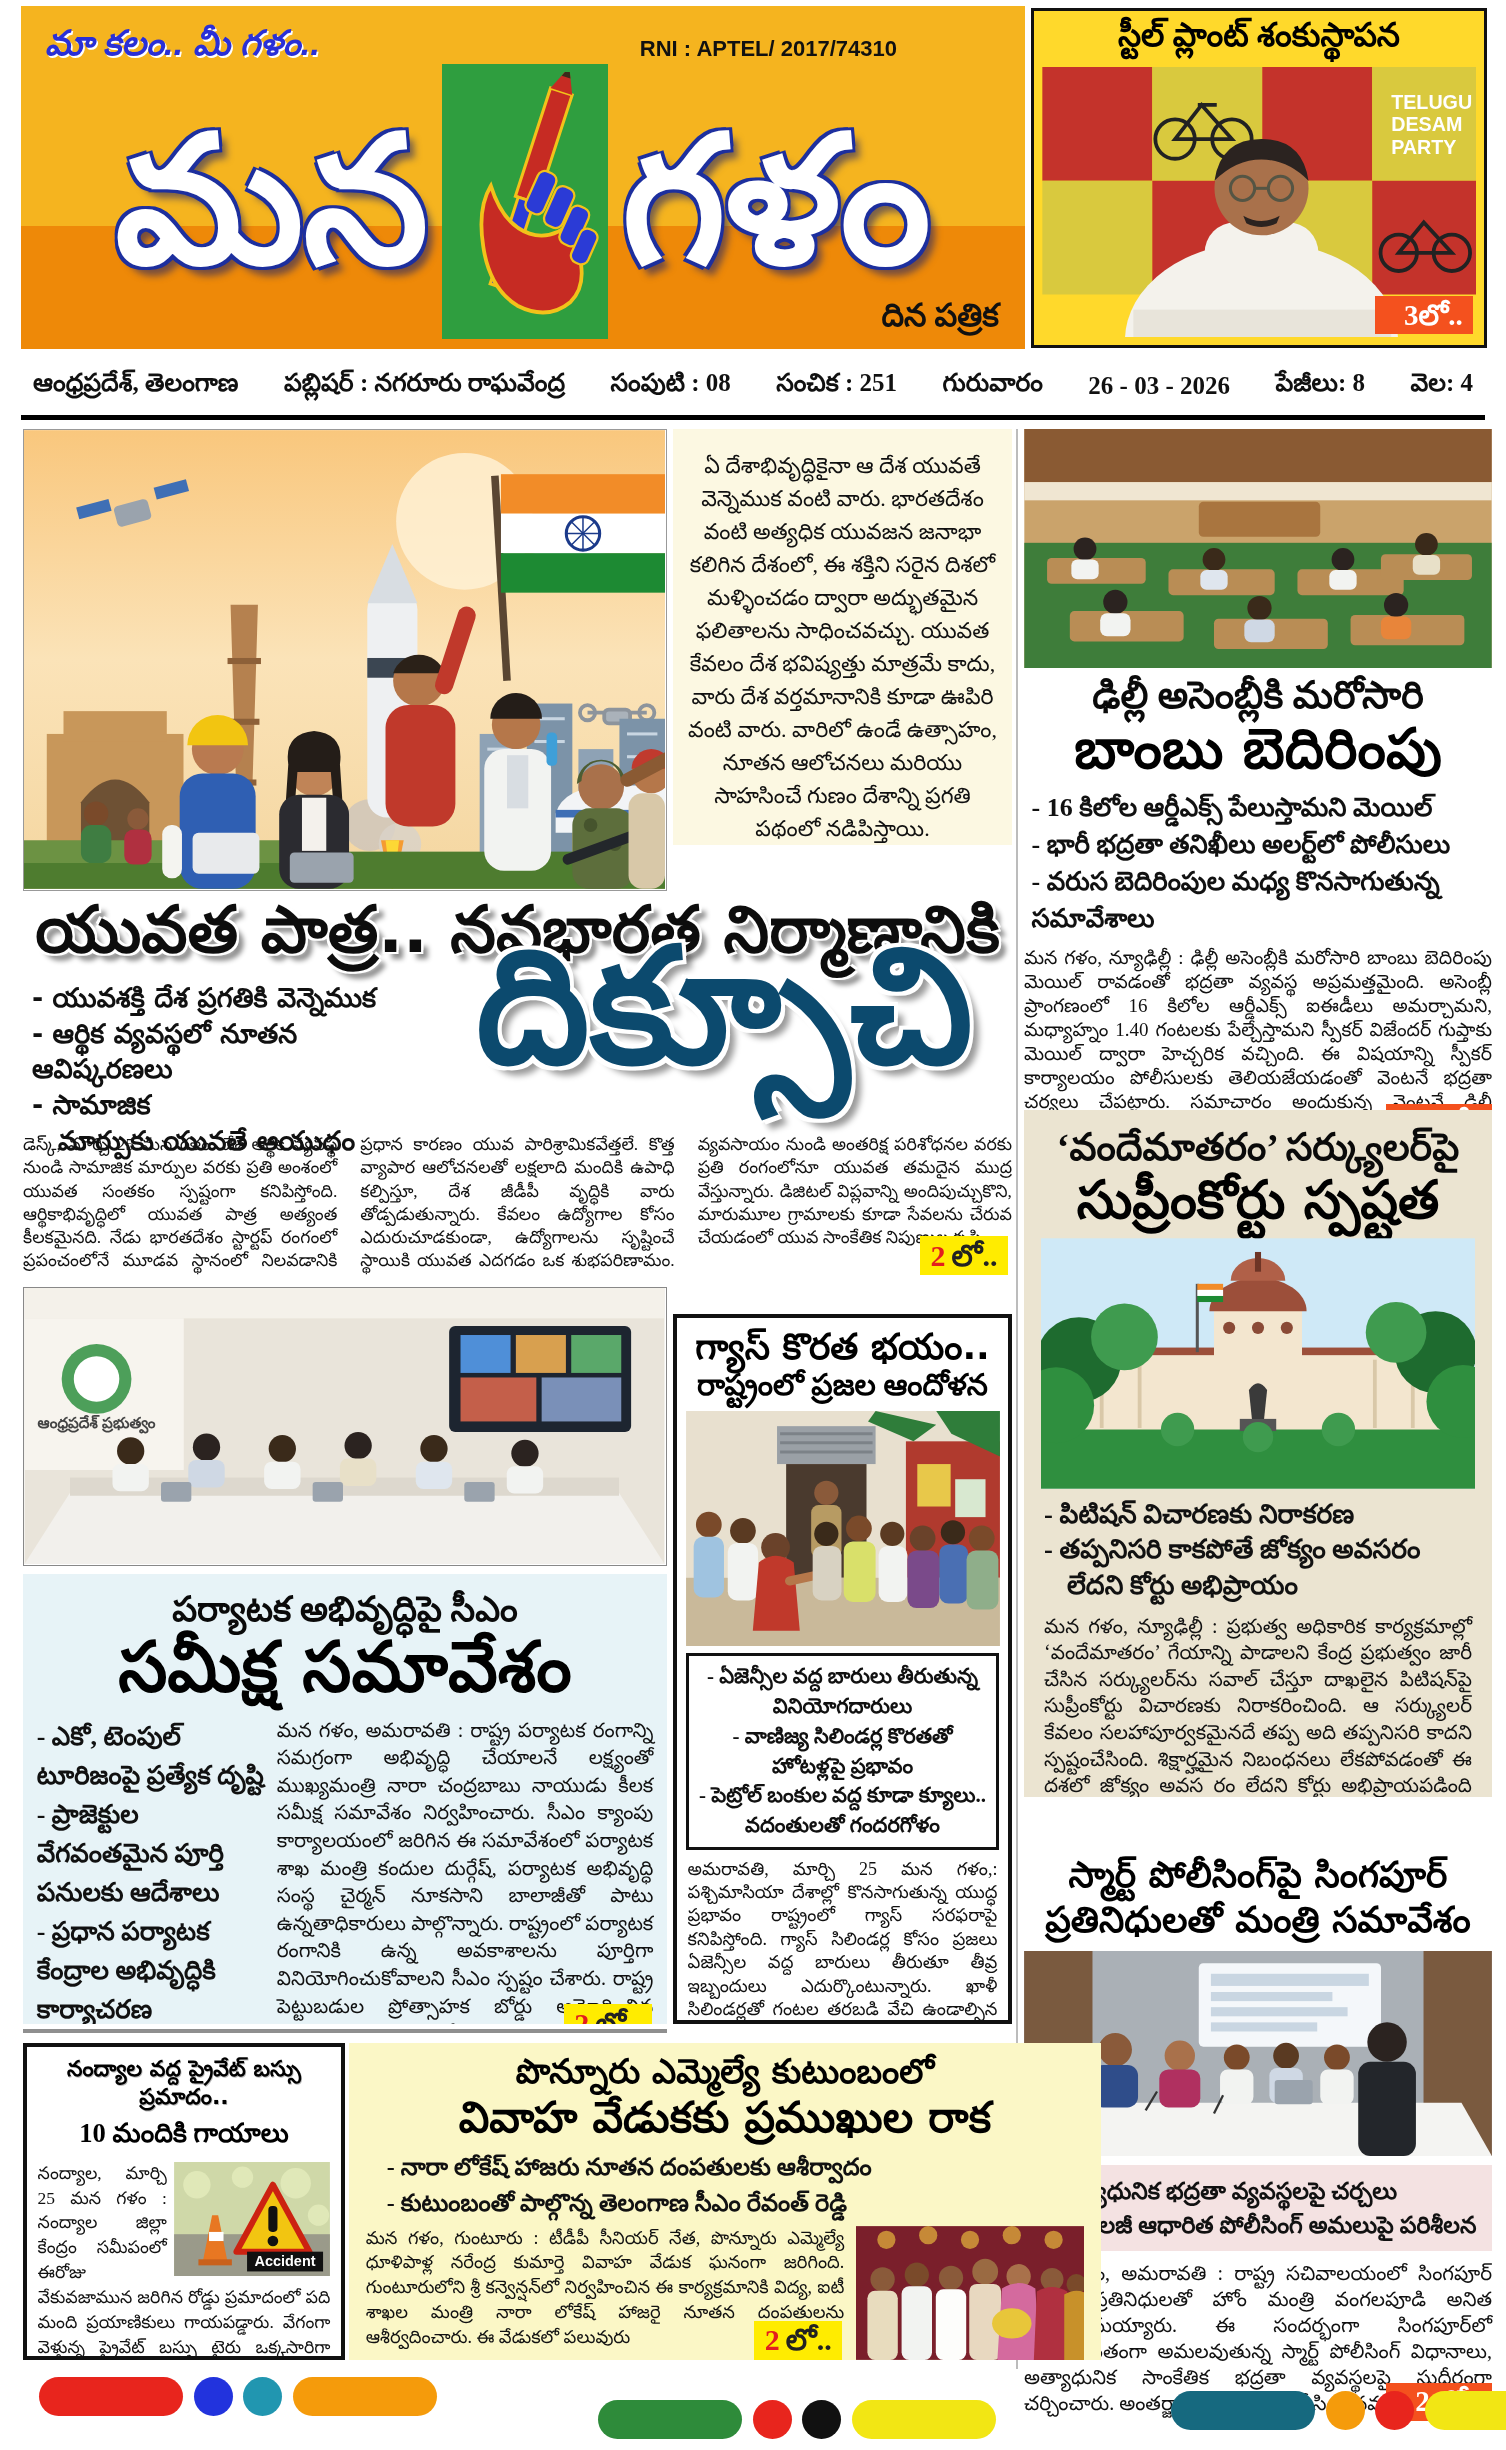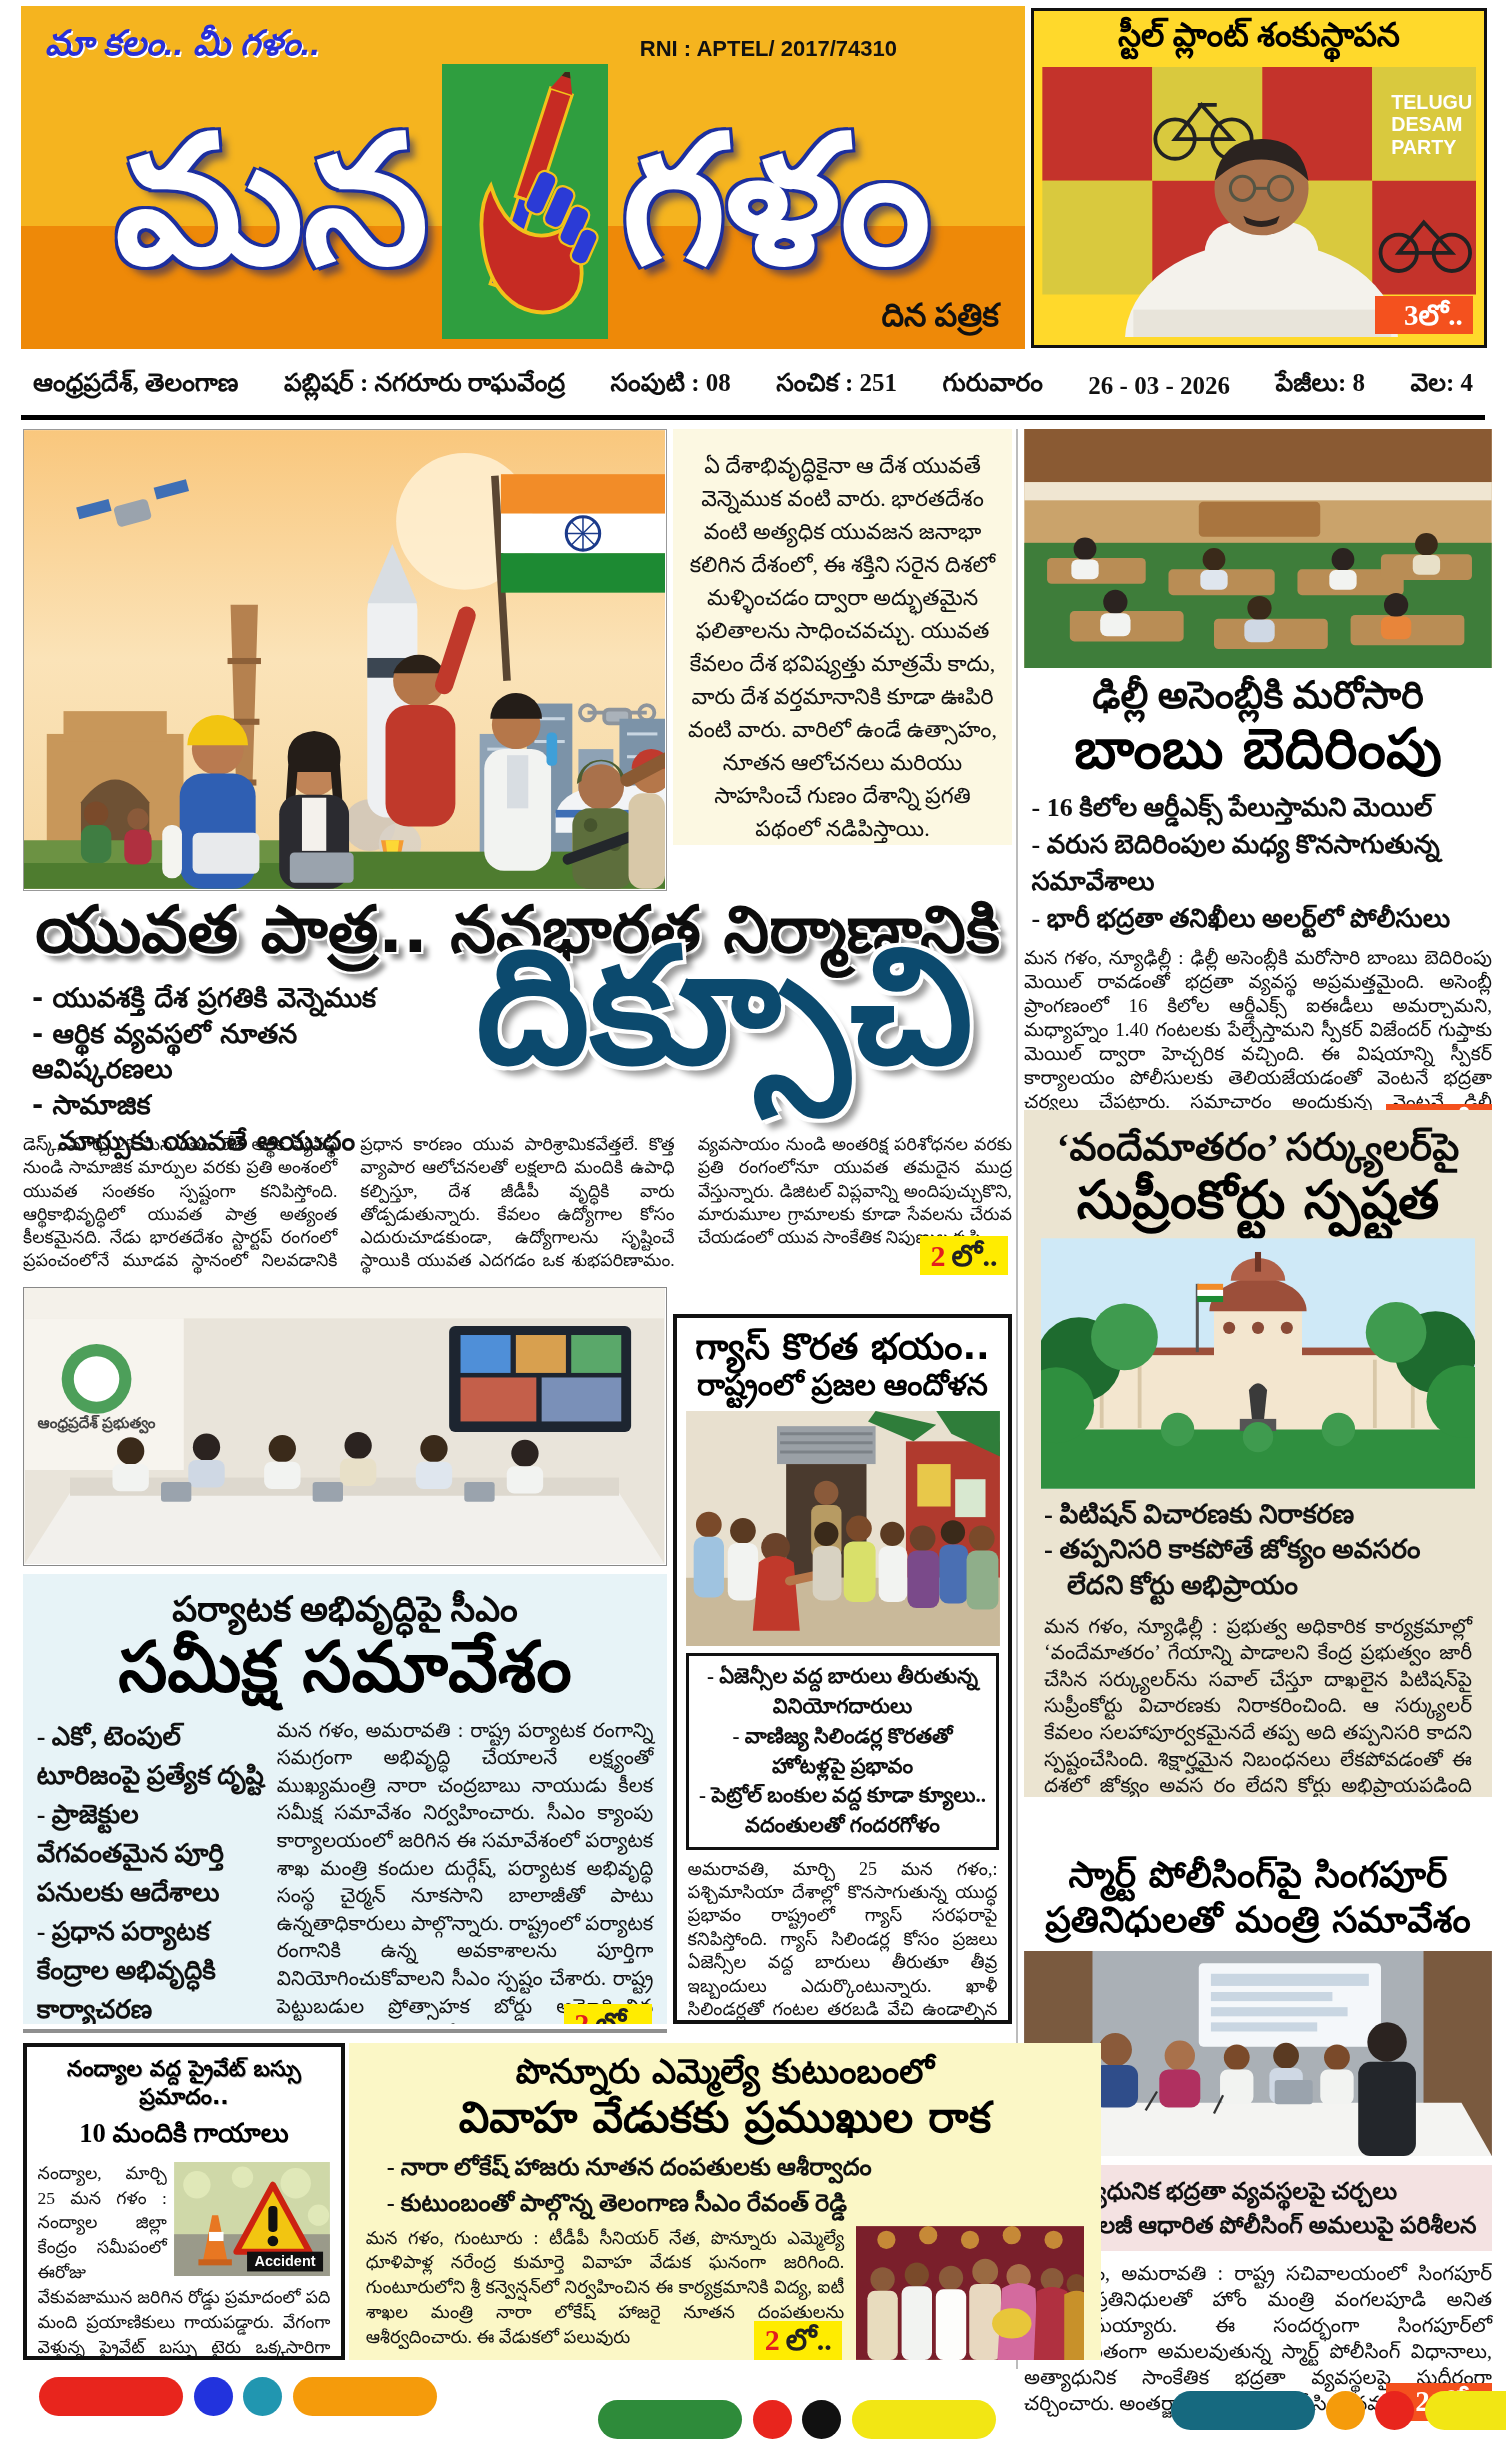--- a/index.html
+++ b/index.html
@@ -380,22 +380,22 @@
             <rect x="290" y="251" width="40" height="30" rx="9" fill="#cfd8e4"></rect>
           <circle cx="490" cy="232" r="16" fill="#2b2320"></circle>
             <rect x="470" y="247" width="40" height="30" rx="9" fill="#e8853a"></rect>
         </g>
       </svg>
     </div>
     <h2 class="st-h1">ఢిల్లీ అసెంబ్లీకి మరోసారి</h2>
     <h1 class="st-h2">బాంబు బెదిరింపు</h1>
     <div class="st-points">
       <div>- 16 కిలోల ఆర్డీఎక్స్ పేలుస్తామని మెయిల్</div>
+      <div>- భారీ భద్రతా తనిఖీలు  అలర్ట్‌లో పోలీసులు</div>
       <div>- వరుస బెదిరింపుల మధ్య కొనసాగుతున్న సమావేశాలు</div>
-      <div>- భారీ భద్రతా తనిఖీలు  అలర్ట్‌లో పోలీసులు</div>
     </div>
     <div class="st-body">
       <span>మన గళం, న్యూఢిల్లీ : ఢిల్లీ అసెంబ్లీకి మరోసారి బాంబు బెదిరింపు మెయిల్ రావడంతో భద్రతా వ్యవస్థ అప్రమత్తమైంది. అసెంబ్లీ ప్రాంగణంలో 16 కిలోల ఆర్డీఎక్స్ ఐఈడీలు అమర్చామని, మధ్యాహ్నం 1.40 గంటలకు పేల్చేస్తామని స్పీకర్ విజేందర్ గుప్తాకు మెయిల్ ద్వారా హెచ్చరిక వచ్చింది. ఈ విషయాన్ని స్పీకర్ కార్యాలయం పోలీసులకు తెలియజేయడంతో వెంటనే భద్రతా చర్యలు చేపట్టారు. సమాచారం అందుకున్న వెంటనే ఢిల్లీ పోలీసులు, బాంబ్ స్క్వాడ్, డాగ్ స్క్వాడ్, డిస్పోజబుల్ టీమ్స్</span>
       <span class="jump-badge orange delhi-jump">2 లో..</span>
     </div>
   </section>
 
   <h1 class="headline-main">యువత పాత్ర.. నవభారత నిర్మాణానికి</h1>
   <div class="lead-points">
     <div>- యువశక్తి దేశ ప్రగతికి వెన్నెముక</div>

